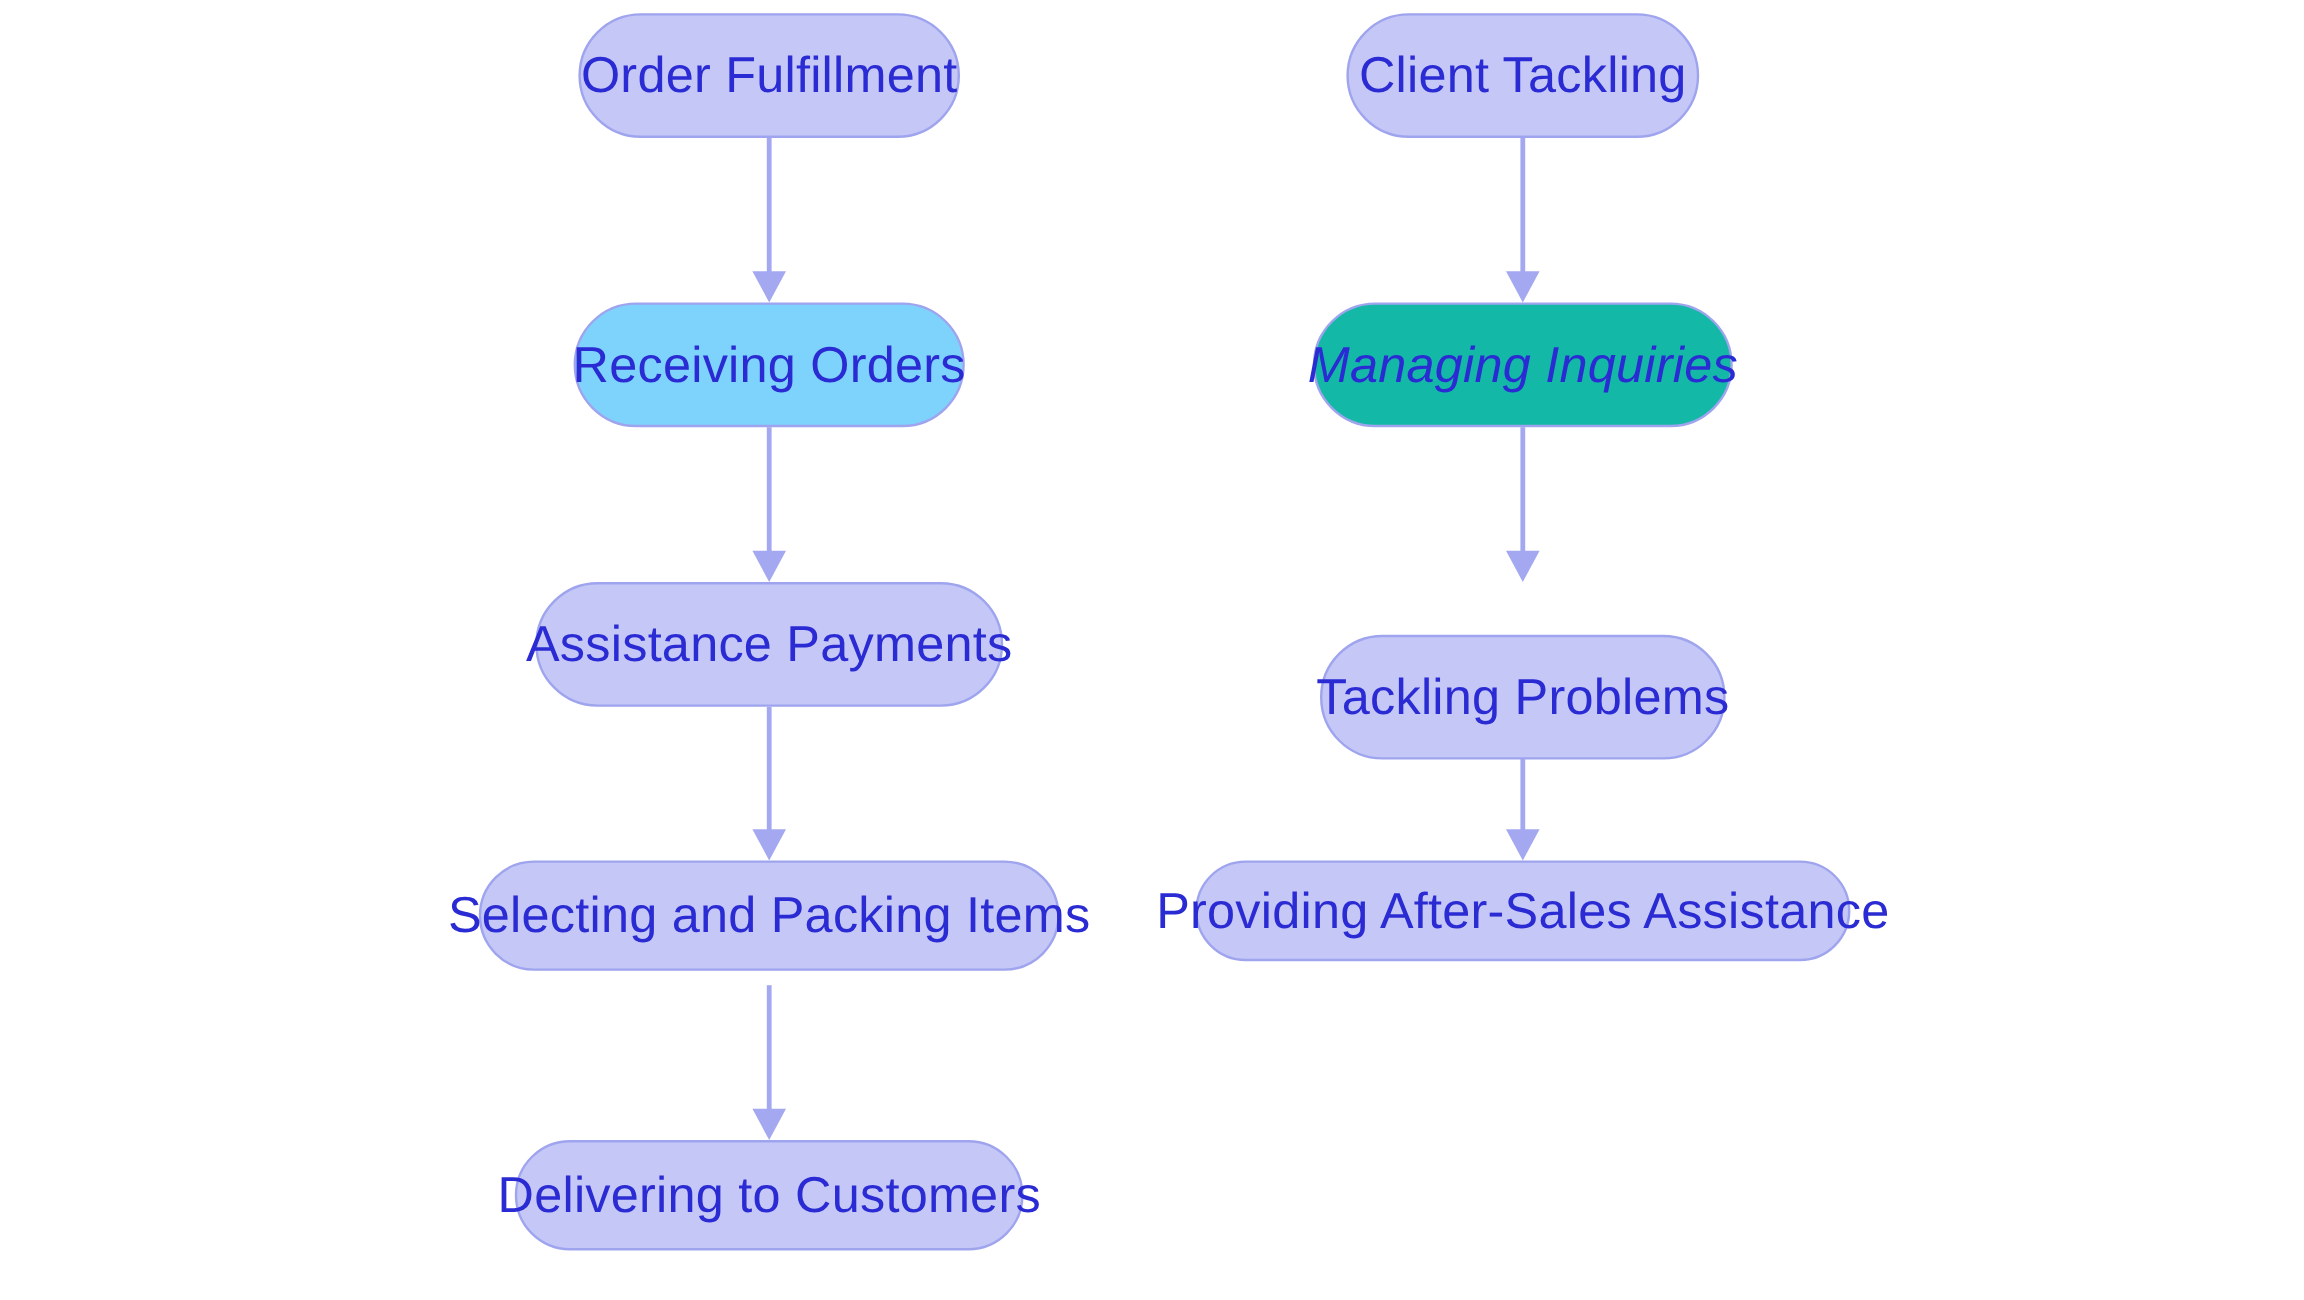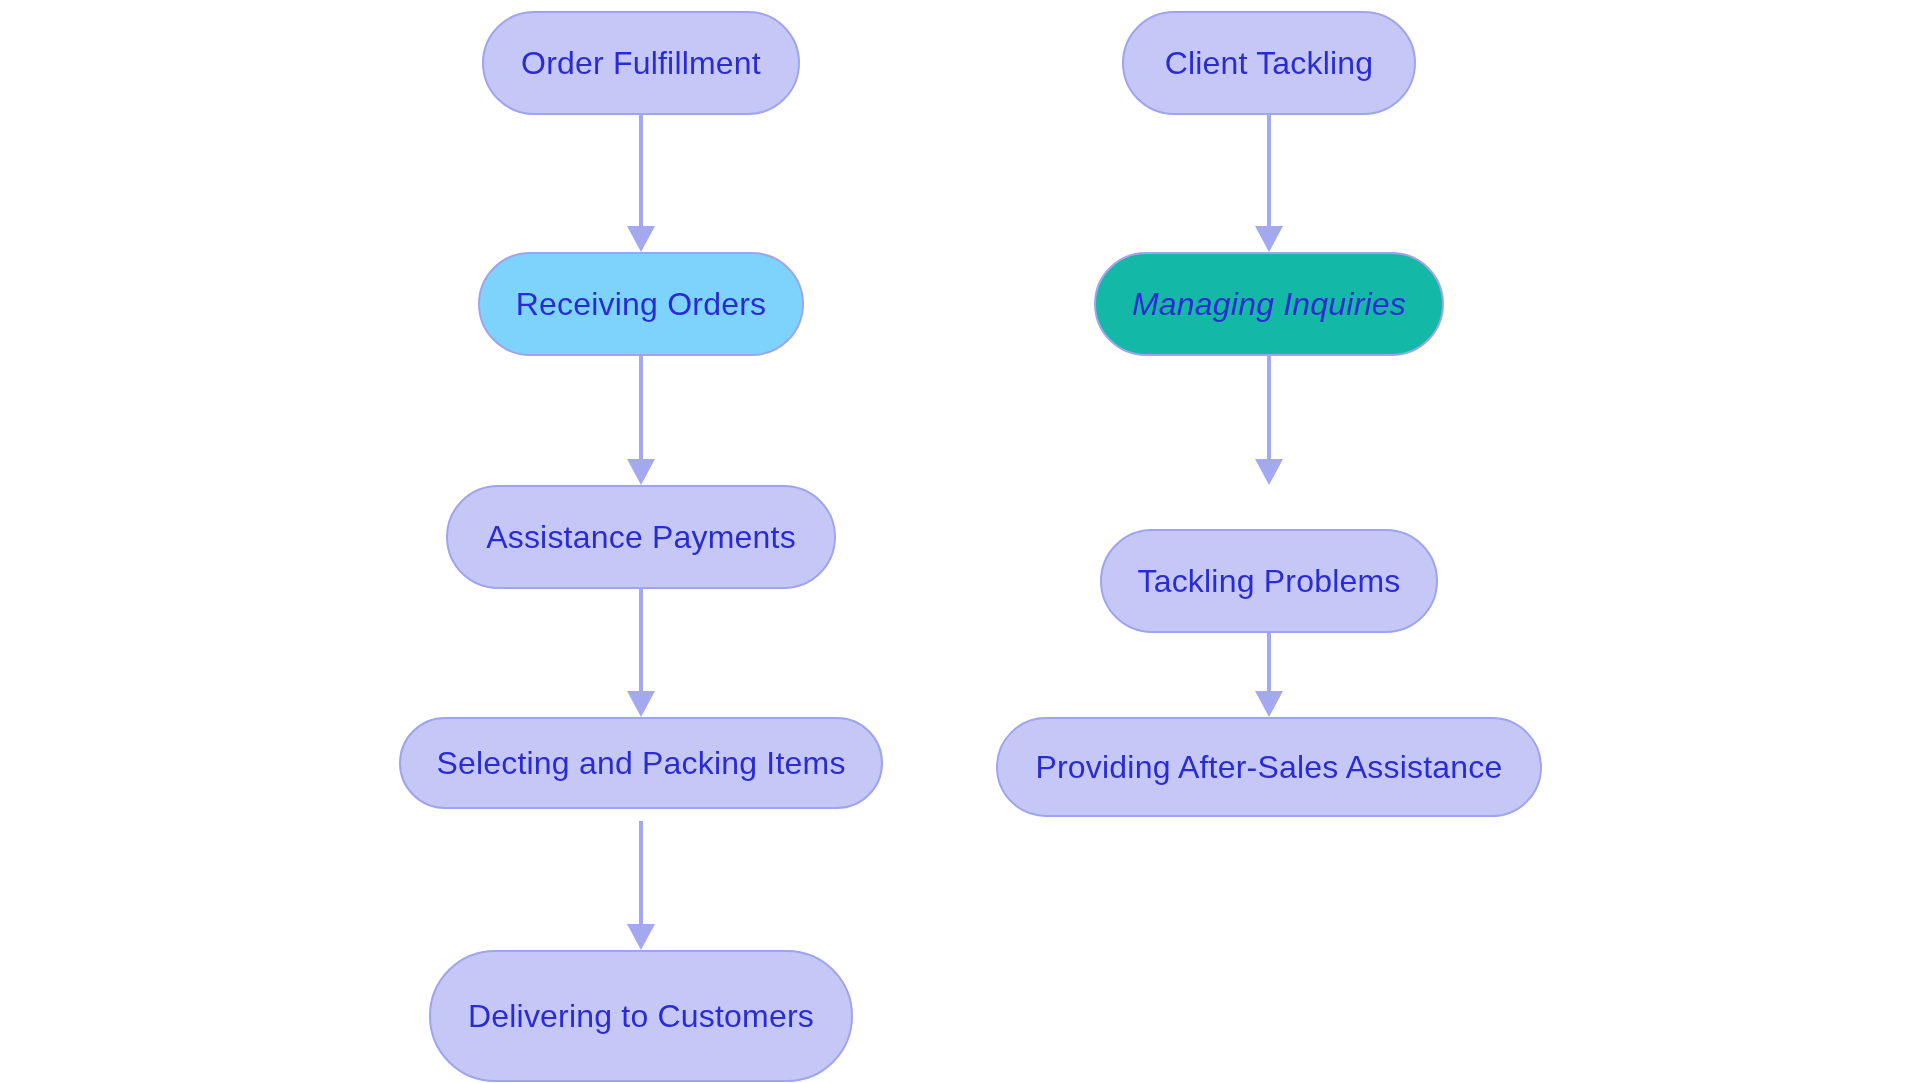--- a/index.html
+++ b/index.html
@@ -38,21 +38,21 @@
     color: #2b2bd4;
     font-size: 34px;
     font-weight: 400;
     letter-spacing: 0.2px;
     line-height: 1;
     white-space: nowrap;
     user-select: none;
   }
   .node-label {
     color: #2b2bd4;
-    font-size: 32px;
+    font-size: 42px;
     line-height: 1;
     white-space: nowrap;
   }
 </style>
 </head>
 <body>
 
 <div id="canvas" style="background: rgb(255, 255, 255);">
   <svg id="edge-layer" width="1920" height="1083" viewBox="0 0 1920 1083" xmlns="http://www.w3.org/2000/svg" aria-hidden="true">
       <g>
@@ -90,29 +90,29 @@
       </div>
       <div class="node" style="left: 478px; top: 252px; width: 326px; height: 104px; background: #7dd3fc; border-color: rgb(159, 164, 238); border-width: 2px; color: rgb(43, 43, 212);">
         <span class="node-label">Receiving Orders</span>
       </div>
       <div class="node" style="left: 446px; top: 485px; width: 390px; height: 104px; background: rgb(197, 200, 247); border-color: rgb(159, 164, 238); border-width: 2px; color: rgb(43, 43, 212);">
         <span class="node-label">Assistance Payments</span>
       </div>
       <div class="node" style="left: 399px; top: 717px; width: 484px; height: 92px; background: rgb(197, 200, 247); border-color: rgb(159, 164, 238); border-width: 2px; color: rgb(43, 43, 212);">
         <span class="node-label">Selecting and Packing Items</span>
       </div>
-      <div class="node" style="left: 429px; top: 950px; width: 424px; height: 132px; background: rgb(197, 200, 247); border-color: rgb(159, 164, 238); border-width: 2px; color: rgb(43, 43, 212);">
+      <div class="node" style="left: 429px; top: 950px; width: 424px; height: 92px; background: rgb(197, 200, 247); border-color: rgb(159, 164, 238); border-width: 2px; color: rgb(43, 43, 212);">
         <span class="node-label">Delivering to Customers</span>
       </div>
       <div class="node" style="left: 1122px; top: 11px; width: 294px; height: 104px; background: rgb(197, 200, 247); border-color: rgb(159, 164, 238); border-width: 2px; color: rgb(43, 43, 212);">
         <span class="node-label">Client Tackling</span>
       </div>
       <div class="node" style="left: 1094px; top: 252px; width: 350px; height: 104px; background: #14b8a6; border-color: rgb(159, 164, 238); border-width: 2px; color: rgb(43, 43, 212); font-style: italic;">
         <span class="node-label">Managing Inquiries</span>
       </div>
       <div class="node" style="left: 1100px; top: 485px; width: 338px; height: 104px; background: rgb(197, 200, 247); border-color: rgb(159, 164, 238); border-width: 2px; color: rgb(43, 43, 212); margin-top: 44px;">
         <span class="node-label">Tackling Problems</span>
       </div>
-      <div class="node" style="left: 996px; top: 717px; width: 546px; height: 100px; background: rgb(197, 200, 247); border-color: rgb(159, 164, 238); border-width: 2px; color: rgb(43, 43, 212);">
+      <div class="node" style="left: 996px; top: 717px; width: 546px; height: 84px; background: rgb(197, 200, 247); border-color: rgb(159, 164, 238); border-width: 2px; color: rgb(43, 43, 212);">
         <span class="node-label">Providing After-Sales Assistance</span>
       </div>
     </div>
 </div>
 
 </body></html>

